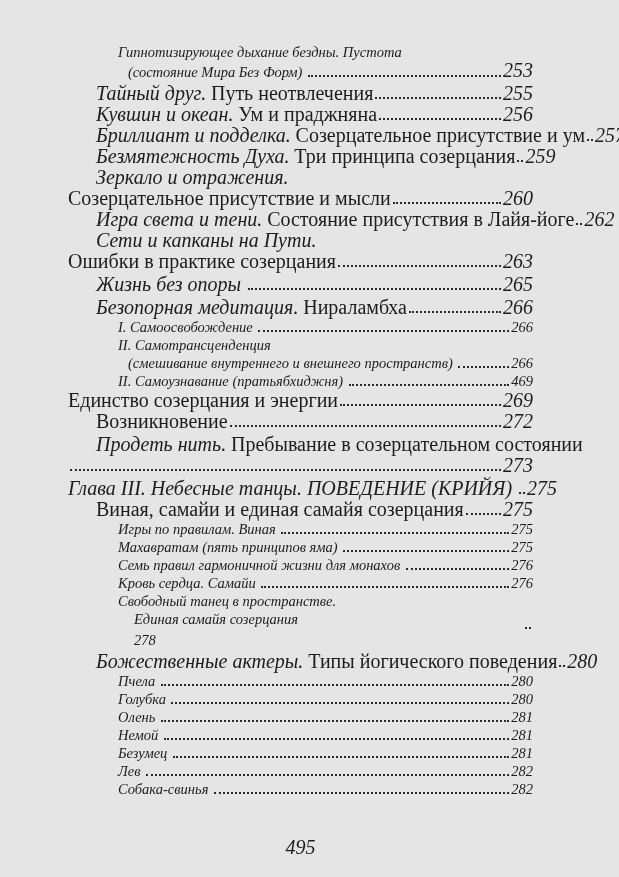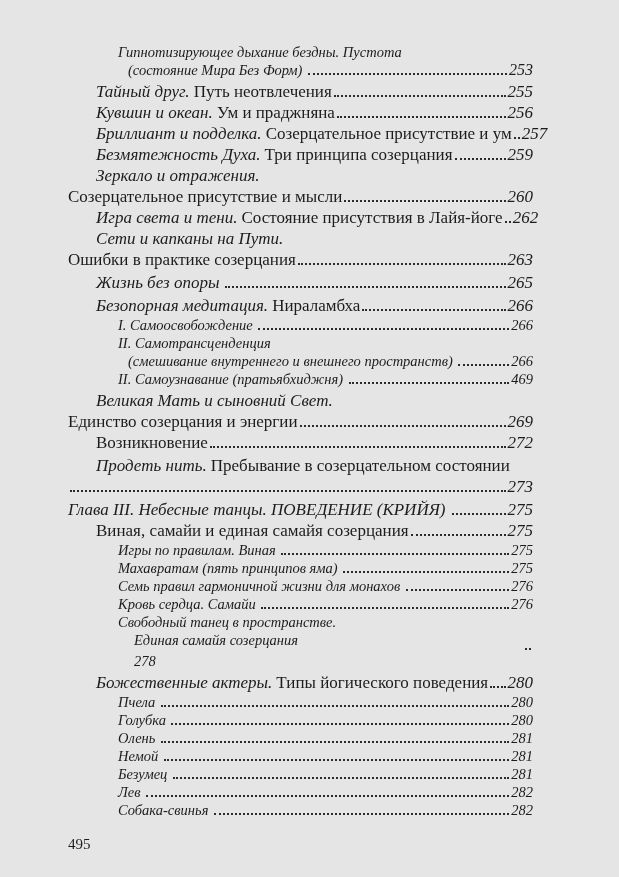--- a/index.html
+++ b/index.html
@@ -11,21 +11,21 @@
     font-family:"Liberation Serif", serif;
     color:#1c1c1c;
   }
   .toc{
     position:absolute;
     left:68px;right:86px;top:44px;
   }
   .row{
     display:flex;
     align-items:baseline;
-    font-size:17px;
+    font-size:20px;
     line-height:19px;
     margin-bottom:2px;
     white-space:nowrap;
   }
   .row.s{
     font-size:14.5px;
     line-height:16px;
     margin-bottom:2px;
   }
   .row.gap{margin-top:4px;}
@@ -39,25 +39,27 @@
   .ro{font-style:normal;}
   .leader{
     flex:1 1 auto;
     min-width:6px;
     align-self:flex-end;
     margin:0 2px 4px 2px;
     border-bottom:2px dotted #2b2b2b;
   }
   .row.s .leader{margin-bottom:3px;}
   .pg{font-style:italic;}
-  .pg.nr{font-size:16px;}
+  .pg.nr{font-size:20px;}
   .footer{
     position:absolute;
     left:68px;right:86px;top:836px;
-    font-size:15px;
+    text-align:center;
+    font-style:italic;
+    font-size:20px;
   }
 </style>
 </head>
 <body>
 
 <div class="page">
   <main class="toc">
       <div class="row l2 s">
         <span class="it">Гипнотизирующее дыхание бездны. Пустота</span>
       </div>
@@ -134,23 +136,20 @@
       <div class="row l3 s">
         <span class="it">(смешивание внутреннего и внешнего пространств)</span>
         <span class="leader"></span>
         <span class="pg">266</span>
       </div>
       <div class="row l2 s">
         <span class="it">II. Самоузнавание (пратьябхиджня)</span>
         <span class="leader"></span>
         <span class="pg">469</span>
       </div>
-      <div class="row l1 gap">
-        <span class="it">Великая Мать и сыновний Свет.</span>
-      </div>
       <div class="row l0">
         <span class="ro">Единство созерцания и энергии</span>
         <span class="leader"></span>
         <span class="pg">269</span>
       </div>
       <div class="row l1">
         <span class="ro">Возникновение</span>
         <span class="leader"></span>
         <span class="pg">272</span>
       </div>

